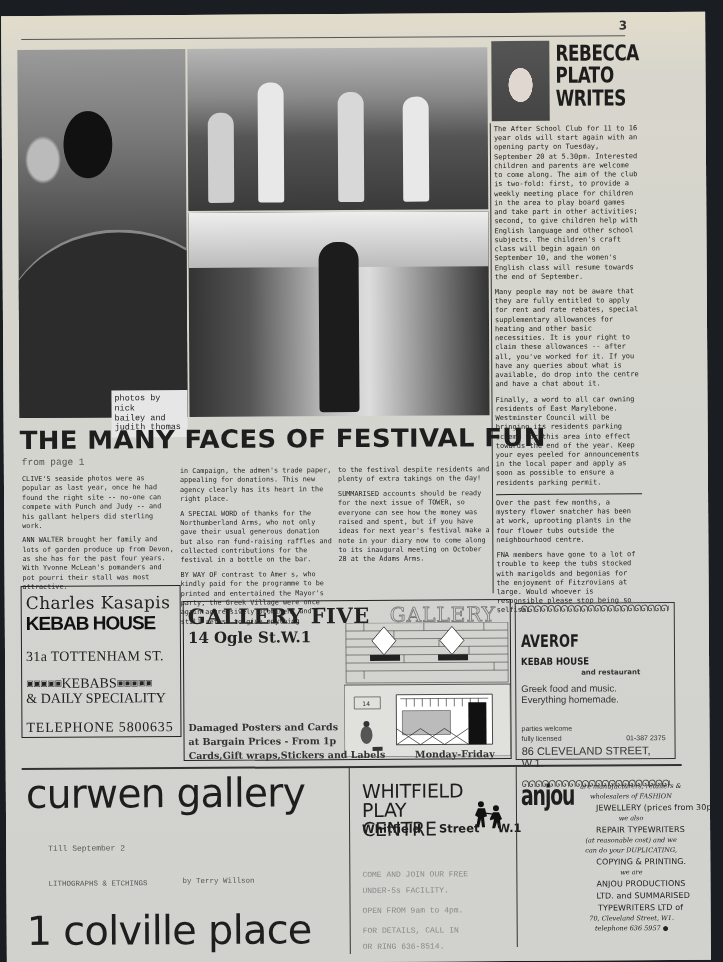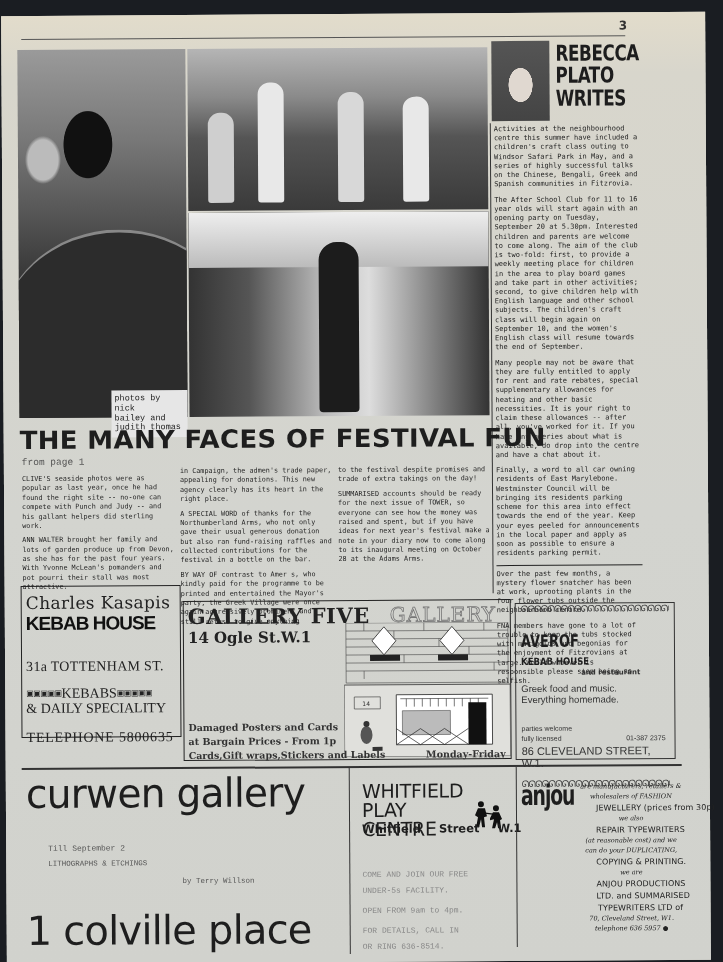--- a/index.html
+++ b/index.html
@@ -77,50 +77,50 @@
   .col p { margin-bottom: 5px; }
   #col-1 { left: 18px; top: 459px; width: 152px; }
   #col-2 { left: 176px; top: 452px; width: 152px; }
   #col-3 { left: 334px; top: 452px; width: 152px; }
 
   
   .ad-box { border: 1.5px solid #222; }
   #ad-kasapis { left: 16px; top: 570px; width: 160px; height: 152px; padding: 6px 4px; }
   #kasapis-name { font: 17px "DejaVu Serif", serif; color: #222; letter-spacing: 0.4px; }
   #kasapis-title { font: bold 19px "Liberation Sans", sans-serif; color: #111; letter-spacing: -1px; margin-top: 0px; }
-  #kasapis-address { font: 14px "Liberation Serif", serif; color: #222; margin-top: 24px; letter-spacing: 0.3px; }
+  #kasapis-address { font: 14px "Liberation Serif", serif; color: #222; margin-top: 14px; letter-spacing: 0.3px; }
   #kasapis-kebabs { font: 14px "Liberation Serif", serif; color: #222; margin-top: 12px; line-height: 1.05; white-space: nowrap; }
   #kasapis-kebabs .greek { font-size: 8px; letter-spacing: -0.5px; vertical-align: 2px; }
   #kasapis-phone { font: 14px "Liberation Serif", serif; color: #222; margin-top: 14px; letter-spacing: 0.8px; white-space: nowrap; }
 
   #ad-gallery-five { left: 178px; top: 586px; width: 328px; height: 160px; }
   #gf-title { position: absolute; left: 4px; top: 2px; font: bold 21px "DejaVu Serif", serif; color: #222; letter-spacing: 0.5px; }
   #gf-address { position: absolute; left: 4px; top: 27px; font: bold 15px "DejaVu Serif", serif; color: #222; }
   #gf-outline { position: absolute; left: 206px; top: 2px; font: 20px "DejaVu Serif", serif; color: transparent; -webkit-text-stroke: 0.8px #777; letter-spacing: 1px; }
   #gf-storefront { position: absolute; left: 160px; top: 22px; width: 166px; height: 134px; }
   #gf-line1 { position: absolute; left: 4px; top: 120px; font: bold 9.5px "DejaVu Serif", serif; color: #333; }
   #gf-line2 { position: absolute; left: 4px; top: 134px; font: bold 9.5px "DejaVu Serif", serif; color: #333; text-align: right; }
   #gf-line3 { position: absolute; left: 4px; top: 148px; font: bold 9.5px "DejaVu Serif", serif; color: #333; }
-  #gf-days { position: absolute; right: 5px; top: 148px; font: bold 9.5px "DejaVu Serif", serif; color: #333; }
+  #gf-days { position: absolute; right: 16px; top: 148px; font: bold 9.5px "DejaVu Serif", serif; color: #333; }
 
   #ad-averof { left: 510px; top: 590px; width: 160px; height: 157px; border: 1.2px solid #333; padding: 0 5px; }
   .greek-key { font: 9px "DejaVu Sans Mono", monospace; color: #333; letter-spacing: -0.8px; white-space: nowrap; overflow: hidden; }
   #averof-name { font: bold 17px "DejaVu Sans Condensed", "DejaVu Sans", sans-serif; color: #1f1f1f; margin-top: 16px; transform: scaleX(0.85); transform-origin: left; display: inline-block; }
   #averof-kebab { font: bold 10px "DejaVu Sans", sans-serif; color: #1f1f1f; transform: scaleX(0.85); display: inline-block; transform-origin: left; }
   #averof-sub { font: bold 7px "DejaVu Sans", sans-serif; color: #333; margin-left: 60px; }
   #averof-tag { font: 9.5px/1.2 "Liberation Sans", sans-serif; color: #333; margin-top: 6px; }
   #averof-small { font: 7px/1.5 "Liberation Sans", sans-serif; color: #333; margin-top: 18px; position: relative; }
   #averof-phone { position: absolute; right: 4px; top: 10px; }
   #averof-address { font: 11px "Liberation Sans", sans-serif; color: #333; }
 
   
   #row2-rule { left: 16px; top: 752px; width: 660px; height: 1.5px; background: #333; }
   #curwen-title { left: 20px; top: 755px; font: 40px "DejaVu Sans", sans-serif; color: #1e1e1e; letter-spacing: -0.8px; transform: scaleX(0.98); transform-origin: left; }
   #curwen-date { left: 42px; top: 828px; font: 8px "Liberation Mono", monospace; color: #555; }
-  #curwen-works { left: 42px; top: 844px; font: 7.5px "Liberation Mono", monospace; color: #555; }
+  #curwen-works { left: 42px; top: 864px; font: 7.5px "Liberation Mono", monospace; color: #555; }
   #curwen-artist { left: 176px; top: 862px; font: 7.5px "Liberation Mono", monospace; color: #555; }
   #curwen-address { left: 20px; top: 892px; font: 40px "DejaVu Sans", sans-serif; color: #1e1e1e; letter-spacing: -0.8px; }
 
   #whitfield-rule { left: 343px; top: 754px; width: 1px; height: 186px; background: #333; }
   #whitfield-title { left: 356px; top: 768px; font: 19px/1.0 "DejaVu Sans", sans-serif; color: #1e1e1e; white-space: pre-line; letter-spacing: -0.3px; }
   #whitfield-street { left: 356px; top: 808px; font: bold 11.5px "DejaVu Sans", sans-serif; color: #1e1e1e; word-spacing: 14px; }
   .wf-typed { position: absolute; left: 356px; font: 8px "Liberation Mono", monospace; color: #888; }
   #wf-dancers { left: 468px; top: 787px; width: 30px; height: 30px; }
 
   #anjou-rule { left: 510px; top: 754px; width: 1px; height: 180px; background: #333; }
@@ -156,42 +156,41 @@
 judith thomas</div>
 
   <div class="abs photo" id="rebecca-photo"></div>
   <div class="abs" id="rebecca-title">
     <div>REBECCA</div>
     <div>PLATO</div>
     <div>WRITES</div>
   </div>
   <div class="abs" id="rebecca-left-rule"></div>
   <div class="abs" id="rebecca-body">
-    <p>Activities at the neighbourhood centre this summer have included a children's craft class outing to Windsor Safari Park in May, and a series of highly successful talks on the Chinese, Bengali, Greek and Spanish communities in Fitzrovia.</p>
     <p>The After School Club for 11 to 16 year olds will start again with an opening party on Tuesday, September 20 at 5.30pm. Interested children and parents are welcome to come along. The aim of the club is two-fold: first, to provide a weekly meeting place for children in the area to play board games and take part in other activities; second, to give children help with English language and other school subjects. The children's craft class will begin again on September 10, and the women's English class will resume towards the end of September.</p>
     <p>Many people may not be aware that they are fully entitled to apply for rent and rate rebates, special supplementary allowances for heating and other basic necessities. It is your right to claim these allowances -- after all, you've worked for it. If you have any queries about what is available, do drop into the centre and have a chat about it.</p>
     <p>Finally, a word to all car owning residents of East Marylebone. Westminster Council will be bringing its residents parking scheme for this area into effect towards the end of the year. Keep your eyes peeled for announcements in the local paper and apply as soon as possible to ensure a residents parking permit.</p>
     <div class="rule"></div>
     <p>Over the past few months, a mystery flower snatcher has been at work, uprooting plants in the four flower tubs outside the neighbourhood centre.</p>
     <p>FNA members have gone to a lot of trouble to keep the tubs stocked with marigolds and begonias for the enjoyment of Fitzrovians at large. Would whoever is responsible please stop being so selfish.</p>
   </div>
 
   <div class="abs" id="headline">THE MANY FACES OF FESTIVAL FUN</div>
   <div class="abs" id="from-page">from page 1</div>
   <div class="col" id="col-1">
     <p>CLIVE'S seaside photos were as popular as last year, once he had found the right site -- no-one can compete with Punch and Judy -- and his gallant helpers did sterling work.</p>
     <p>ANN WALTER brought her family and lots of garden produce up from Devon, as she has for the past four years. With Yvonne McLean's pomanders and pot pourri their stall was most attractive.</p>
   </div>
   <div class="col" id="col-2">
     <p>in Campaign, the admen's trade paper, appealing for donations. This new agency clearly has its heart in the right place.</p>
     <p>A SPECIAL WORD of thanks for the Northumberland Arms, who not only gave their usual generous donation but also ran fund-raising raffles and collected contributions for the festival in a bottle on the bar.</p>
     <p>BY WAY OF contrast to Amer s, who kindly paid for the programme to be printed and entertained the Mayor's party, the Greek Village were once again aggressively prominent and still refuse to give anything</p>
   </div>
   <div class="col" id="col-3">
-    <p>to the festival despite promises and trade of extra takings on the day!</p>
+    <p>to the festival despite residents and plenty of extra takings on the day!</p>
     <p>SUMMARISED accounts should be ready for the next issue of TOWER, so everyone can see how the money was raised and spent, but if you have ideas for next year's festival make a note in your diary now to come along to its inaugural meeting on October 28 at the Adams Arms.</p>
   </div>
 
   <div class="abs ad-box" id="ad-kasapis">
     <div id="kasapis-name">Charles Kasapis</div>
     <div id="kasapis-title">KEBAB HOUSE</div>
     <div id="kasapis-address">31a TOTTENHAM ST.</div>
     <div id="kasapis-kebabs">
       <span class="greek">▣▣▣▣▣</span><span>KEBABS</span><span class="greek">▣▣▣▣▣</span><br>
       <span>&amp; DAILY SPECIALITY</span>

